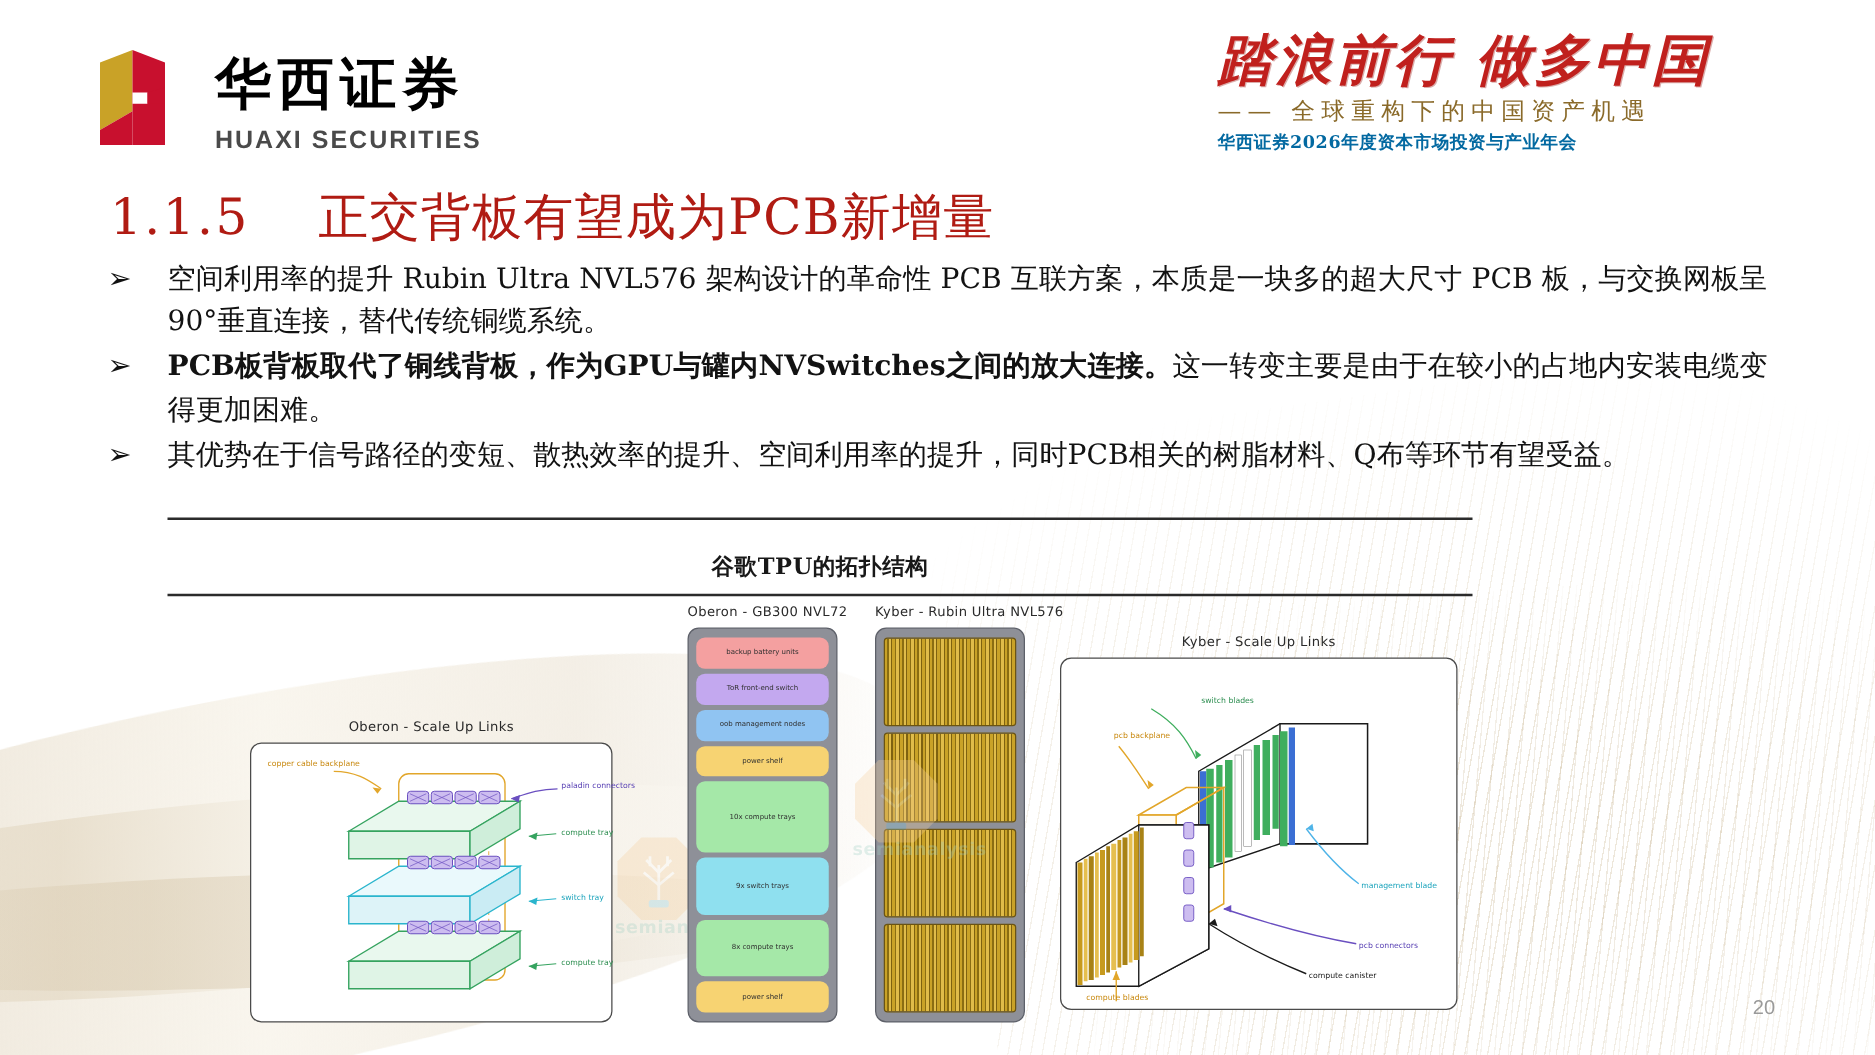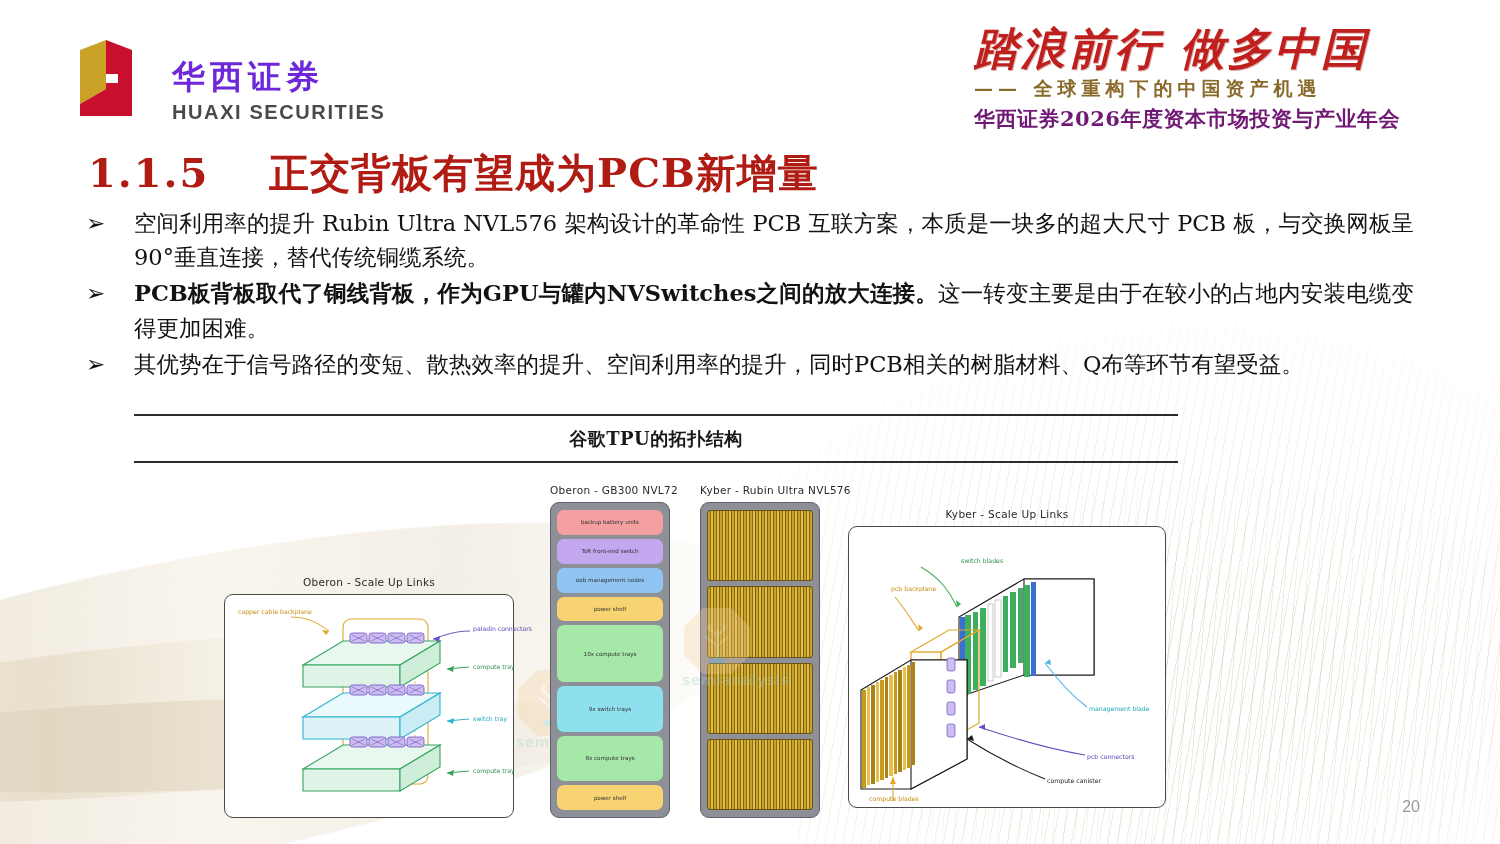--- a/index.html
+++ b/index.html
@@ -58,48 +58,48 @@
     transform:rotate(-4deg);
     -webkit-mask-image:radial-gradient(ellipse 68% 62% at 48% 50%, #000 18%, rgba(0,0,0,.5) 60%, rgba(0,0,0,0) 90%);
     mask-image:radial-gradient(ellipse 68% 62% at 48% 50%, #000 18%, rgba(0,0,0,.5) 60%, rgba(0,0,0,0) 90%);
   }
 
   
   .logo-wrap{position:absolute;left:72px;top:34px;display:flex;align-items:flex-end;gap:14px;}
   .logo-mark{width:86px;height:88px;display:block;}
   .logo-text{display:flex;flex-direction:column;align-items:flex-start;line-height:1;}
   .logo-cn{
-    font-family:Liberation Sans, sans-serif;
-    font-size:33px;font-weight:700;letter-spacing:5px;color:#6d28d9;
+    font-family:Liberation Mono, monospace;
+    font-size:45px;font-weight:700;letter-spacing:5px;color:#000000;
   }
   .logo-en{
     font-size:20px;font-weight:700;letter-spacing:1.6px;color:#4a4a4a;margin-top:9px;
   }
 
   .banner{position:absolute;right:56px;top:26px;text-align:left;width:470px;}
   .banner-main{
     font-family:"DejaVu Serif","Liberation Serif",serif;
     font-size:44px;font-weight:700;color:#c0201d;letter-spacing:3px;
     font-style:italic;line-height:1.05;
     text-shadow:1px 1px 0 rgba(150,20,15,.35);
   }
   .banner-sub{
     font-family:"DejaVu Serif","Liberation Serif",serif;
-    font-size:19px;font-weight:700;color:#8a6a2a;letter-spacing:5px;margin-top:4px;
+    font-size:19px;font-weight:400;color:#8a6a2a;letter-spacing:5px;margin-top:4px;
   }
   .banner-foot{
     font-family:"DejaVu Serif","Liberation Serif",serif;
-    font-size:21px;font-weight:700;color:#701a75;letter-spacing:.5px;margin-top:3px;
+    font-size:14px;font-weight:700;color:#0369a1;letter-spacing:.5px;margin-top:3px;
   }
 
   
   .slide-title{
     position:absolute;left:88px;top:146px;
     font-family:"DejaVu Serif","Liberation Serif",serif;
-    font-size:40px;font-weight:700;color:#b01b13;letter-spacing:1px;white-space:nowrap;
+    font-size:40px;font-weight:400;color:#b01b13;letter-spacing:1px;white-space:nowrap;
   }
   .slide-title .num{letter-spacing:2px;}
 
   
   .bullets{position:absolute;left:84px;top:206px;width:1330px;}
   .bullet{display:flex;align-items:flex-start;margin-bottom:2px;}
   .bullet-mark{
     width:48px;flex:0 0 48px;font-size:23px;line-height:1.55;color:#111;
     font-family:"DejaVu Sans",sans-serif;text-align:left;padding-left:2px;
   }
@@ -108,36 +108,36 @@
     font-size:22.5px;line-height:1.52;color:#121212;text-align:justify;
   }
   .bullet-body .b{font-weight:700;}
 
   
   .cap-block{position:absolute;left:134px;top:414px;width:1044px;}
   .cap-rule{height:0;border-top:2.5px solid #2b2b2b;}
   .cap-rule.bottom{border-top:2.5px solid #2b2b2b;}
   .cap-text{
     text-align:center;font-family:"DejaVu Serif","Liberation Serif",serif;
-    font-size:18px;font-weight:700;color:#181818;padding:11px 0 10px;letter-spacing:.5px;
+    font-size:18px;font-weight:700;color:#181818;padding:25px 0 10px;letter-spacing:.5px;
   }
 
   
   .figure{position:absolute;left:200px;top:478px;width:1000px;height:345px;}
   .fig-col{position:absolute;}
   .panel-title{
     font-family:"DejaVu Sans",sans-serif;font-size:10.5px;color:#2a2a2a;
     text-align:center;letter-spacing:.3px;white-space:nowrap;margin-bottom:6px;
   }
   .panel-box{
     border:1.3px solid #4a4a4a;border-radius:9px;background:#fff;position:relative;
   }
 
   
-  .col-left{left:24px;top:98px;width:290px;}
+  .col-left{left:0;top:98px;width:290px;}
   .col-left .panel-box{height:222px;}
 
   .lbl{position:absolute;font-family:"DejaVu Sans",sans-serif;font-size:6.2px;white-space:nowrap;}
   .lbl-amber{color:#c98a12;}
   .lbl-green{color:#2f8f52;}
   .lbl-cyan{color:#1fa5bd;}
   .lbl-purple{color:#5b44b5;}
   .lbl-black{color:#1a1a1a;}
 
   

